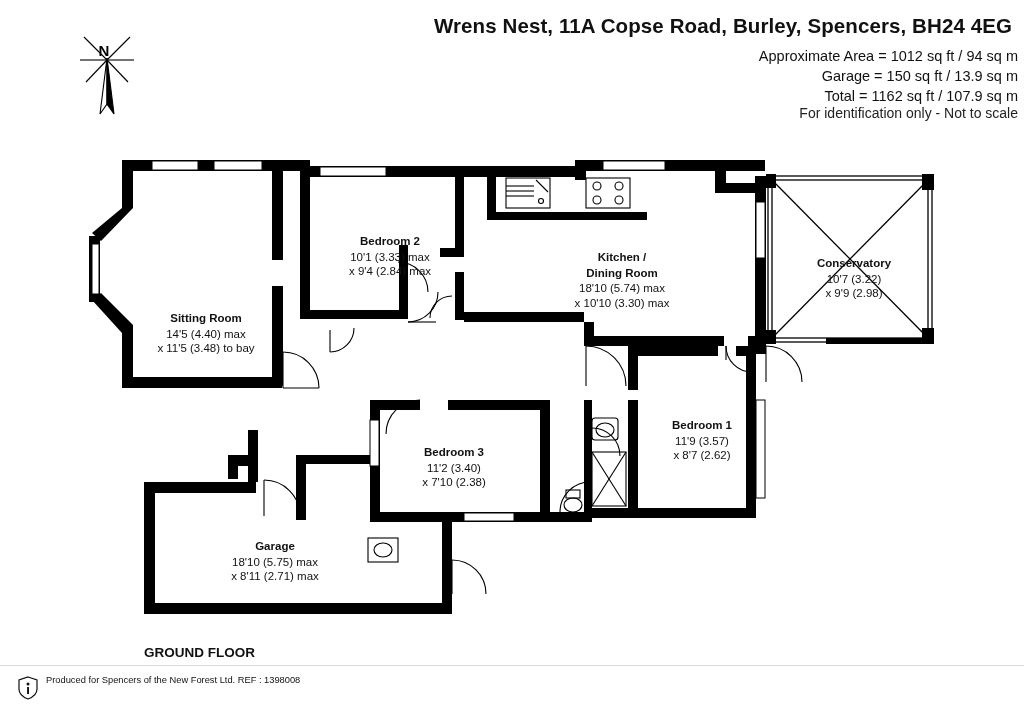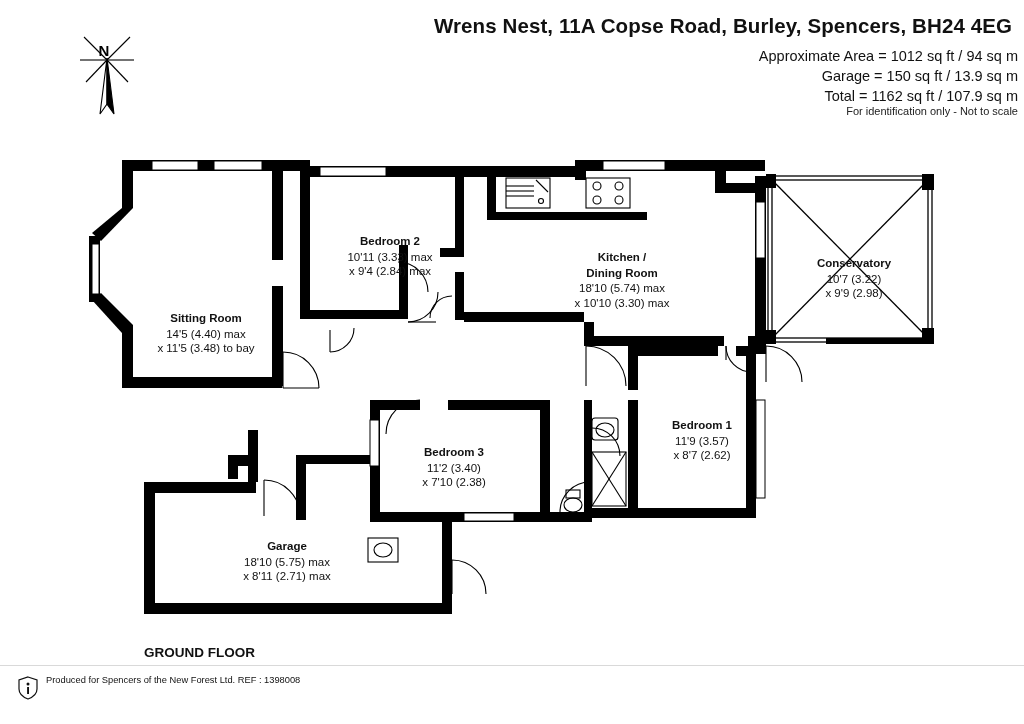--- a/index.html
+++ b/index.html
@@ -18,21 +18,21 @@
     text-align:right; padding-right:6px;
     font-size:20.5px; font-weight:bold; letter-spacing:.1px;
     white-space:nowrap;
   }
   #areas {
     position:absolute; right:6px; top:46px;
     text-align:right; font-size:14.5px; line-height:20px;
   }
   #disclaimer {
     position:absolute; right:6px; top:105px;
-    text-align:right; font-size:11px; color:#222;margin-left:12px;
+    text-align:right; font-size:14px; color:#222;margin-left:12px;
   }
 
   
   #compass { position:absolute; left:62px; top:30px; width:90px; height:95px; }
 
   
   #plan { position:absolute; left:0; top:0; width:1024px; height:724px; }
 
   
   .room {
@@ -265,21 +265,21 @@
 </div>
 
 <div class="room" style="left:146px; top:270px; width:120px;margin-top:41px;">
   <span class="nm">Sitting Room</span>
   <span class="d">14'5 (4.40) max</span>
   <span class="d">x 11'5 (3.48) to bay</span>
 </div>
 
 <div class="room" style="left:334px; top:234px; width:112px;">
   <span class="nm">Bedroom 2</span>
-  <span class="d">10'11 (3.33) max</span>
+  <span class="d">10'1 (3.33) max</span>
   <span class="d">x 9'4 (2.84) max</span>
 </div>
 
 <div class="room" style="left:562px; top:234px; width:120px;margin-top:16px;">
   <span class="nm">Kitchen /</span>
   <span class="nm">Dining Room</span>
   <span class="d">18'10 (5.74) max</span>
   <span class="d">x 10'10 (3.30) max</span>
 </div>
 
@@ -294,21 +294,21 @@
   <span class="d">11'9 (3.57)</span>
   <span class="d">x 8'7 (2.62)</span>
 </div>
 
 <div class="room" style="left:406px; top:445px; width:96px;">
   <span class="nm">Bedroom 3</span>
   <span class="d">11'2 (3.40)</span>
   <span class="d">x 7'10 (2.38)</span>
 </div>
 
-<div class="room" style="left:232px; top:539px; width:110px;">
+<div class="room" style="left:220px; top:539px; width:110px;">
   <span class="nm">Garage</span>
   <span class="d">18'10 (5.75) max</span>
   <span class="d">x 8'11 (2.71) max</span>
 </div>
 
 <div id="floorlabel">GROUND FLOOR</div>
 
 <div id="footerline"></div>
 
 <div id="footer-icon">

